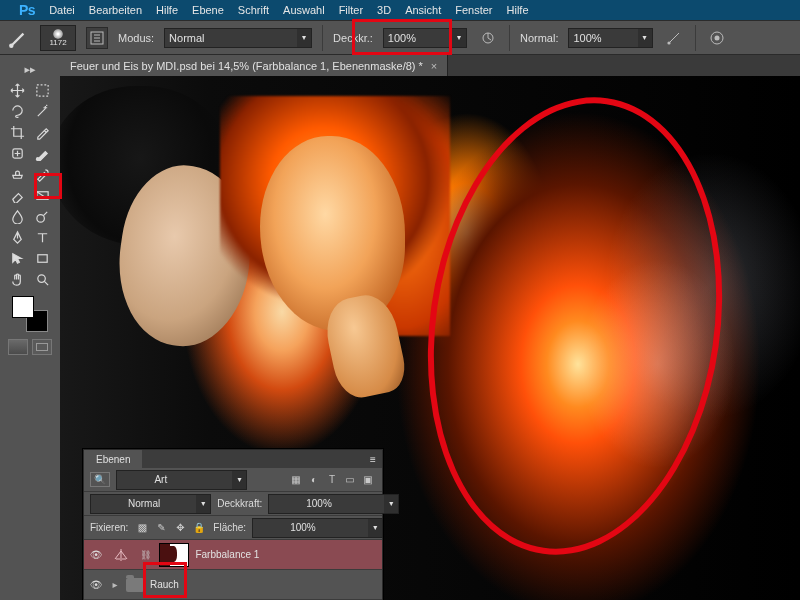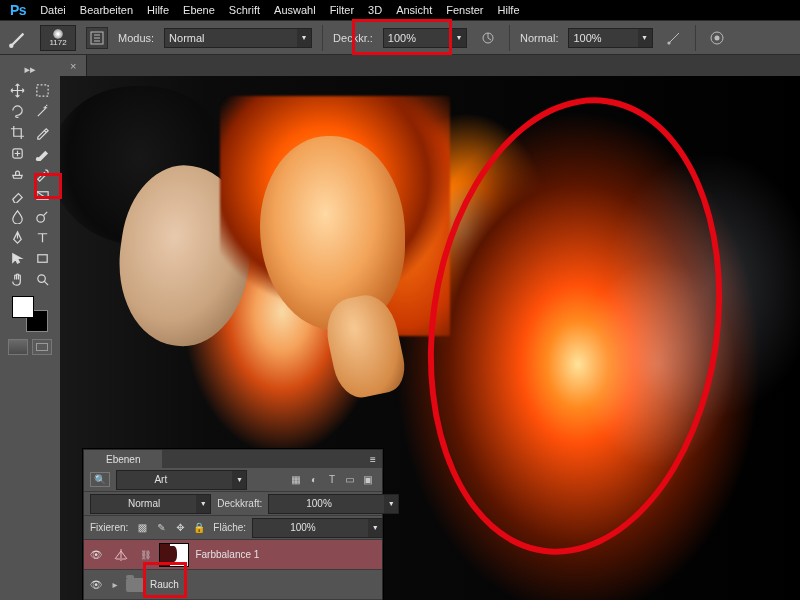--- a/index.html
+++ b/index.html
@@ -1,18 +1,18 @@
 <!DOCTYPE html>
 <html><head>
 <meta charset="utf-8">
 <style>
   * { box-sizing: border-box; margin: 0; padding: 0; font-family: "Segoe UI", Tahoma, sans-serif; }
   body { background: #535353; width: 800px; height: 600px; overflow: hidden; color: #e0e0e0; font-size: 11px; user-select: none; }
   
-  .menubar { height: 20px; background: #000000; display: flex; align-items: center; padding: 0 10px; gap: 14px; }
+  .menubar { height: 20px; background: #0c4a6e; display: flex; align-items: center; padding: 0 19px; gap: 14px; }
   .ps-logo { color: #3cb2ff; font-weight: 700; font-size: 14px; letter-spacing: -0.5px; }
   .menubar span.item { color: #e6e6e6; cursor: default; }
   
   .optionsbar { height: 35px; background: #535353; border-top: 1px solid #2b2b2b; border-bottom: 1px solid #2a2a2a; display: flex; align-items: center; padding: 0 8px; gap: 10px; font-size: 11px; position: relative; }
   .opt-icon { width: 22px; height: 22px; display: flex; align-items: center; justify-content: center; }
   .brush-thumb { width: 36px; height: 26px; background: #3a3a3a; border: 1px solid #222; display: flex; flex-direction: column; align-items: center; justify-content: center; font-size: 8px; line-height: 1; }
   .brush-thumb .dot { width: 10px; height: 10px; background: radial-gradient(circle,#fff 10%,#aaa 60%,transparent 80%); border-radius: 50%; }
   .swap-ic { width: 22px; height: 22px; border: 1px solid #2a2a2a; background: #3f3f3f; display:flex; align-items:center; justify-content:center; }
   .label { color: #dcdcdc; }
   .combo { display: flex; align-items: center; height: 20px; background: #3a3a3a; border: 1px solid #222; gap: 32px; }
@@ -66,21 +66,21 @@
       radial-gradient(ellipse 150px 150px at 45% 35%,#ff9b2a 0%,#ff5a00 35%,#8a2200 70%,transparent 85%),
       radial-gradient(ellipse 120px 200px at 80% 55%,#ff7a12 0%,#c93700 50%,transparent 78%);
       filter:blur(1px); }
   .woman .hand { position:absolute; left:110px; top:200px; width:70px; height:100px; background:
       radial-gradient(ellipse at 40% 30%,#f7c892 0%,#d68b47 70%,#8a4c1d 100%); border-radius:40% 40% 30% 35%; transform:rotate(-12deg);}
   .red-ellipse { position:absolute; border:6px solid #e30613; border-radius:50%; pointer-events:none; }
 
   
   .layers-panel { position:absolute; left:83px; top:394px; width:300px; height:206px; background:#535353; border:1px solid #2a2a2a; box-shadow:0 0 0 1px #000; font-size:10px; }
   .lp-tabrow { height:18px; background:#3c3c3c; display:flex; align-items:center; }
-  .lp-tab { height:18px; padding:0 22px; display:flex; align-items:center; background:#535353; }
+  .lp-tab { height:18px; padding:0 12px; display:flex; align-items:center; background:#535353; }
   .lp-menu { margin-left:auto; width:18px; text-align:center; }
   .lp-row { display:flex; align-items:center; height:24px; padding:0 6px; gap:6px; border-bottom:1px solid #3a3a3a; }
   .lp-row .combo .val { min-width:50px; text-align:left;margin-left:33px; }
   .lp-icons span { display:inline-flex; width:16px; height:16px; align-items:center; justify-content:center; color:#c8c8c8; }
   .lp-list { }
   .layer { height:30px; display:flex; align-items:center; gap:6px; padding:0 4px; border-bottom:1px solid #3b3b3b; }
   .layer.sel { background:#8a4a52; }
   .eye { width:16px; text-align:center; color:#ddd; }
   .adj-ic { width:22px; height:22px; display:flex; align-items:center; justify-content:center; }
   .link { font-size:9px; color:#ccc; padding:0 2px;}
@@ -311,20 +311,21 @@
     </div>
     <div class="mask-mode">
       <div class="std"></div>
       <div class="qm"></div>
     </div>
   </div>
 
   <div class="canvas-wrap">
     <div class="tabbar">
       <div class="doc-tab">
+        <span>Feuer und Eis by MDI.psd bei 14,5% (Farbbalance 1, Ebenenmaske/8) *</span>
         <span class="x">×</span>
       </div>
     </div>
     <div class="canvas">
       <div class="fire-scene">
         <div class="render-fire"></div>
         <div class="smoke"></div>
         <div class="man">
             <div class="hair"></div>
             <div class="face"></div>

